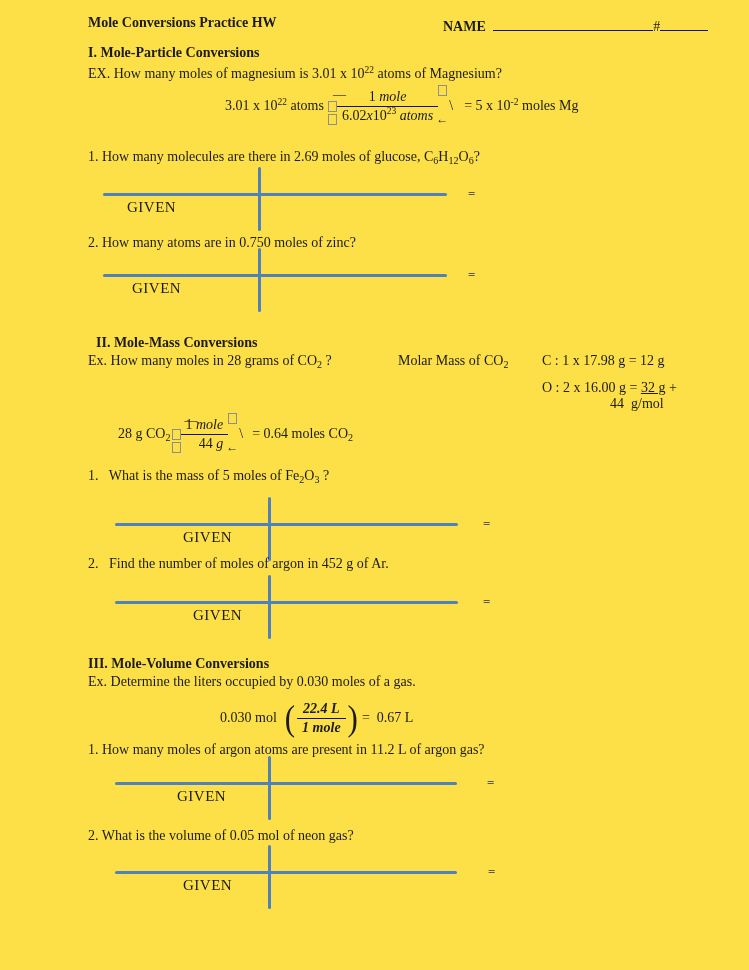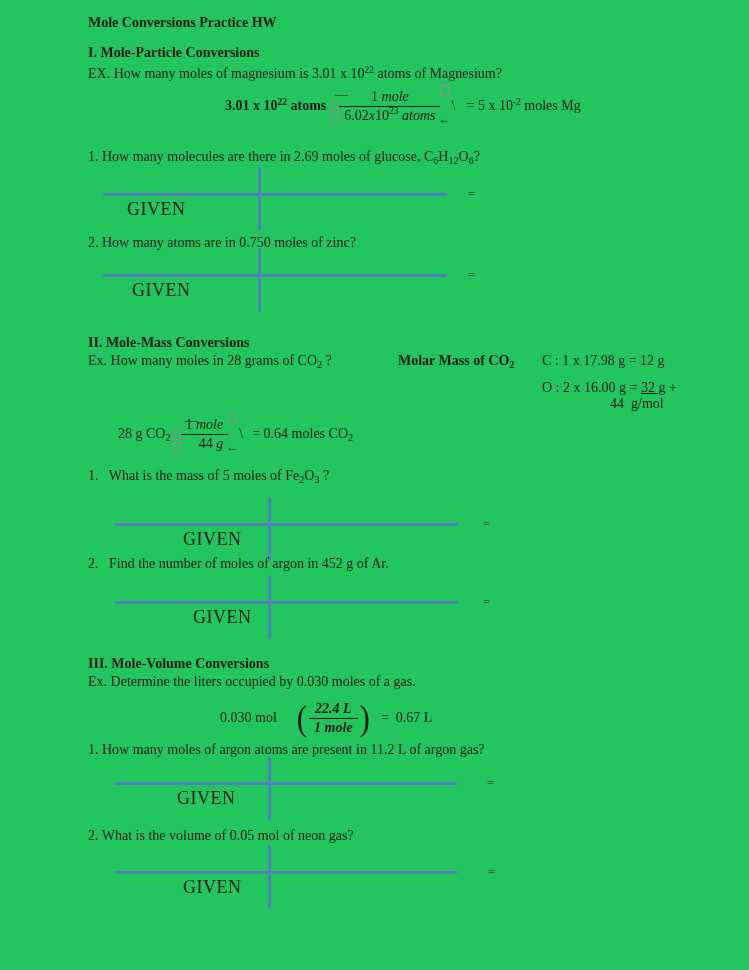--- a/index.html
+++ b/index.html
@@ -1,26 +1,26 @@
 <!DOCTYPE html>
 <html><head>
 <meta charset="utf-8">
 <style>
   html,body{margin:0;padding:0;background:#fff;}
   .page{
-    position:relative;width:749px;height:970px;background:#22c55e;overflow:hidden;
+    position:relative;width:749px;height:970px;background:#fde047;overflow:hidden;
     font-family:"Liberation Serif",serif;font-size:14px;color:#1b1b1b;
   }
   .abs{position:absolute;white-space:nowrap;}
   .bold{font-weight:bold;}
   sub,sup{line-height:0;vertical-align:baseline;position:relative;}
   sub{font-size:.72em;top:.25em;}
   sup{font-size:.68em;top:-.55em;}
   .m-i{font-style:italic;}
-  .m-b{font-weight:bold;margin-top:48px;}
+  .m-b{font-weight:normal;margin-top:48px;}
   .m-bi{font-weight:bold;font-style:italic;}
   .m-u{text-decoration:underline;}
   
   .nline{display:inline-block;border-bottom:1.4px solid #161616;height:15px;vertical-align:baseline;}
   
   .eqrow{display:flex;align-items:center;}
   .frac{display:inline-block;text-align:center;vertical-align:middle;}
   .frac .num{display:block;border-bottom:1.2px solid #161616;padding:0 5px 1px;}
   .frac .den{display:block;padding:1px 5px 0;text-align:right;}
   .bfrac{position:relative;display:inline-block;}
@@ -32,29 +32,33 @@
   .art-lboxes{left:-9px;top:12px;display:flex;flex-direction:column;gap:2px;}
   .art-rbox{right:-9px;top:-4px;}
   .art-bslash{right:-15px;top:9px;font-size:14px;}
   .art-arrow{right:-10px;bottom:-3px;font-size:12px;}
   
   .paren{font-size:31px;line-height:0;display:inline-block;transform:scaleY(1.15);margin:0 2px;font-weight:400;}
   
   .diagram{position:absolute;height:64px;}
   .hline{position:absolute;left:0;right:0;top:26px;height:3px;background:#4f81bd;border-radius:2px;}
   .vline{position:absolute;top:0;height:64px;width:3px;background:#4f81bd;border-radius:2px;}
-  .given{position:absolute;top:32px;font-size:18px;letter-spacing:.5px;color:#1b1b1b;}
+  .given{position:absolute;top:32px;font-size:15px;letter-spacing:.5px;color:#1b1b1b;}
   .eqsign{position:absolute;top:19px;font-weight:bold;font-size:13px;color:#5a5a5a;}
 </style>
 </head>
 <body>
 
 <div class="page">
 
   <div class="abs bold" style="left:88px;top:15px">Mole Conversions Practice HW</div>
+  <div class="abs" style="left:443px;top:15px">
+    <span class="bold">NAME</span>
+    <span class="nline" style="width:160px;margin-left:4px"></span><span>#</span><span class="nline" style="width:48px"></span>
+  </div>
 
   <div class="abs bold" style="left:88px;top:45px">I. Mole-Particle Conversions</div>
   <div class="abs" style="left:88px;top:66px"><span>EX. How many moles of magnesium is 3.01 x 10</span><sup>22</sup><span> atoms of Magnesium?</span></div>
 
   <div class="abs eqrow" style="left:225px;top:86px;height:40px">
     <span><span class="m-b">3.01 x 10</span><sup class="m-b">22</sup><span class="m-b"> atoms</span></span>
     <span class="bfrac" style="margin:0 26px 0 13px">
       <span class="art art-dash-edge">—</span>
       <span class="art art-lboxes">
           <span class="bx"></span>
@@ -84,21 +88,21 @@
 
   <div class="abs" style="left:88px;top:235px"><span>2. How many atoms are in 0.750 moles of zinc?</span></div>
 
   <div class="diagram" style="left:103px;top:248px;width:344px">
     <div class="hline"></div>
     <div class="vline" style="left:155px"></div>
     <div class="given" style="left:29px">GIVEN</div>
     <div class="eqsign" style="left:365px">=</div>
   </div>
 
-  <div class="abs bold" style="left:88px;top:335px">II. Mole-Mass Conversions</div>
+  <div class="abs bold" style="left:96px;top:335px">II. Mole-Mass Conversions</div>
   <div class="abs" style="left:88px;top:353px"><span>Ex. How many moles in 28 grams of CO</span><sub>2</sub><span> ?</span></div>
   <div class="abs" style="left:398px;top:353px"><span class="m-b">Molar Mass of CO</span><sub class="m-b">2</sub></div>
   <div class="abs" style="left:542px;top:353px"><span>C : 1 x 17.98 g = 12 g</span></div>
   <div class="abs" style="left:542px;top:380px"><span>O : 2 x 16.00 g = </span><span class="m-u">32 g</span><span> +</span></div>
   <div class="abs" style="left:610px;top:396px"><span>44&nbsp; g/mol</span></div>
 
   <div class="abs eqrow" style="left:118px;top:412px;height:44px">
     <span><span>28 g CO</span><sub>2</sub></span>
     <span class="bfrac" style="margin:0 24px 0 10px">
       <span class="art art-dash-over">—</span>
@@ -134,28 +138,28 @@
     <div class="hline"></div>
     <div class="vline" style="left:153px"></div>
     <div class="given" style="left:78px">GIVEN</div>
     <div class="eqsign" style="left:368px">=</div>
   </div>
 
   <div class="abs bold" style="left:88px;top:656px">III. Mole-Volume Conversions</div>
   <div class="abs" style="left:88px;top:674px"><span>Ex. Determine the liters occupied by 0.030 moles of a gas.</span></div>
 
   <div class="abs eqrow" style="left:220px;top:694px;height:48px">
-    <span style="margin-right:18px"><span>0.030 mol</span></span>
+    <span style="margin-right:6px"><span>0.030 mol</span></span>
     <span class="paren">(</span>
     <span class="frac">
       <span class="num"><span class="m-bi">22.4 L</span></span>
       <span class="den"><span class="m-bi">1 mole</span></span>
     </span>
     <span class="paren">)</span>
-    <span style="margin-left:9px"><span>=&nbsp; 0.67 L</span></span>
+    <span style="margin-left:2px"><span>=&nbsp; 0.67 L</span></span>
   </div>
 
   <div class="abs" style="left:88px;top:742px"><span>1. How many moles of argon atoms are present in 11.2 L of argon gas?</span></div>
 
   <div class="diagram" style="left:115px;top:756px;width:342px">
     <div class="hline"></div>
     <div class="vline" style="left:153px"></div>
     <div class="given" style="left:62px">GIVEN</div>
     <div class="eqsign" style="left:372px">=</div>
   </div>

